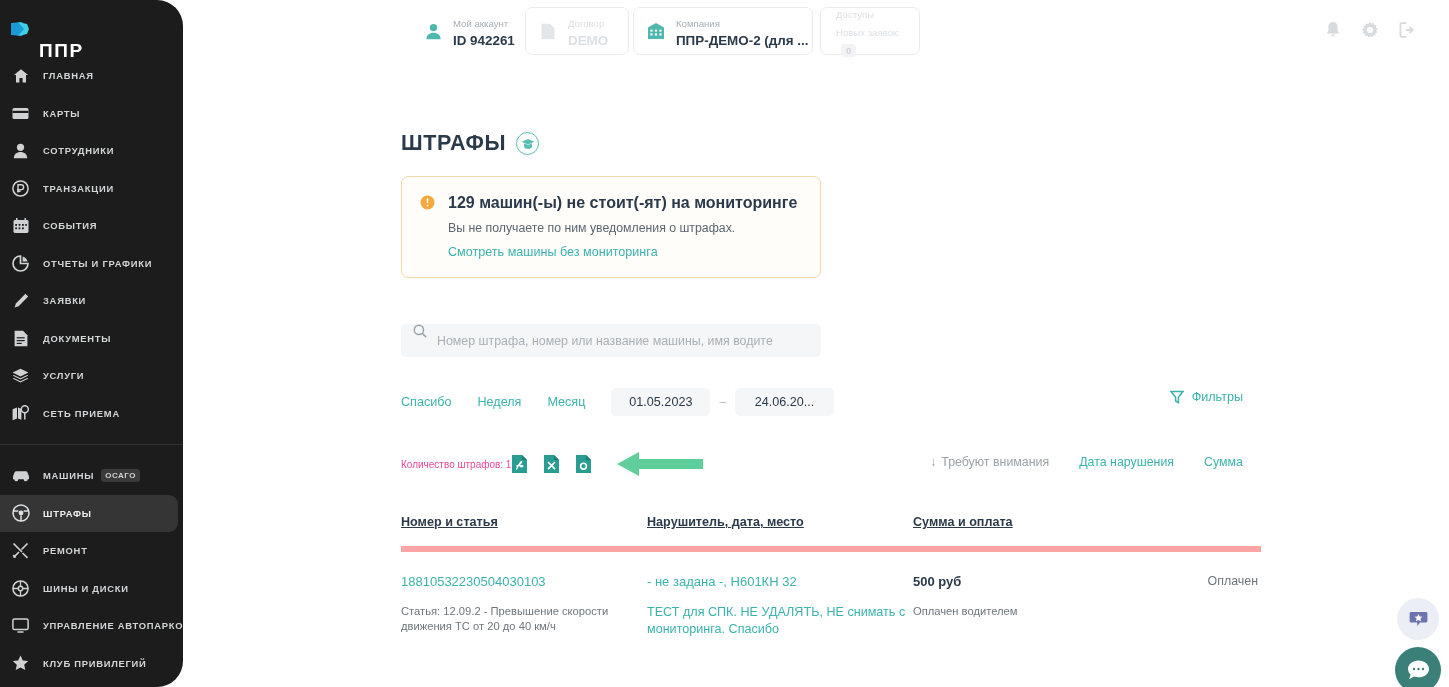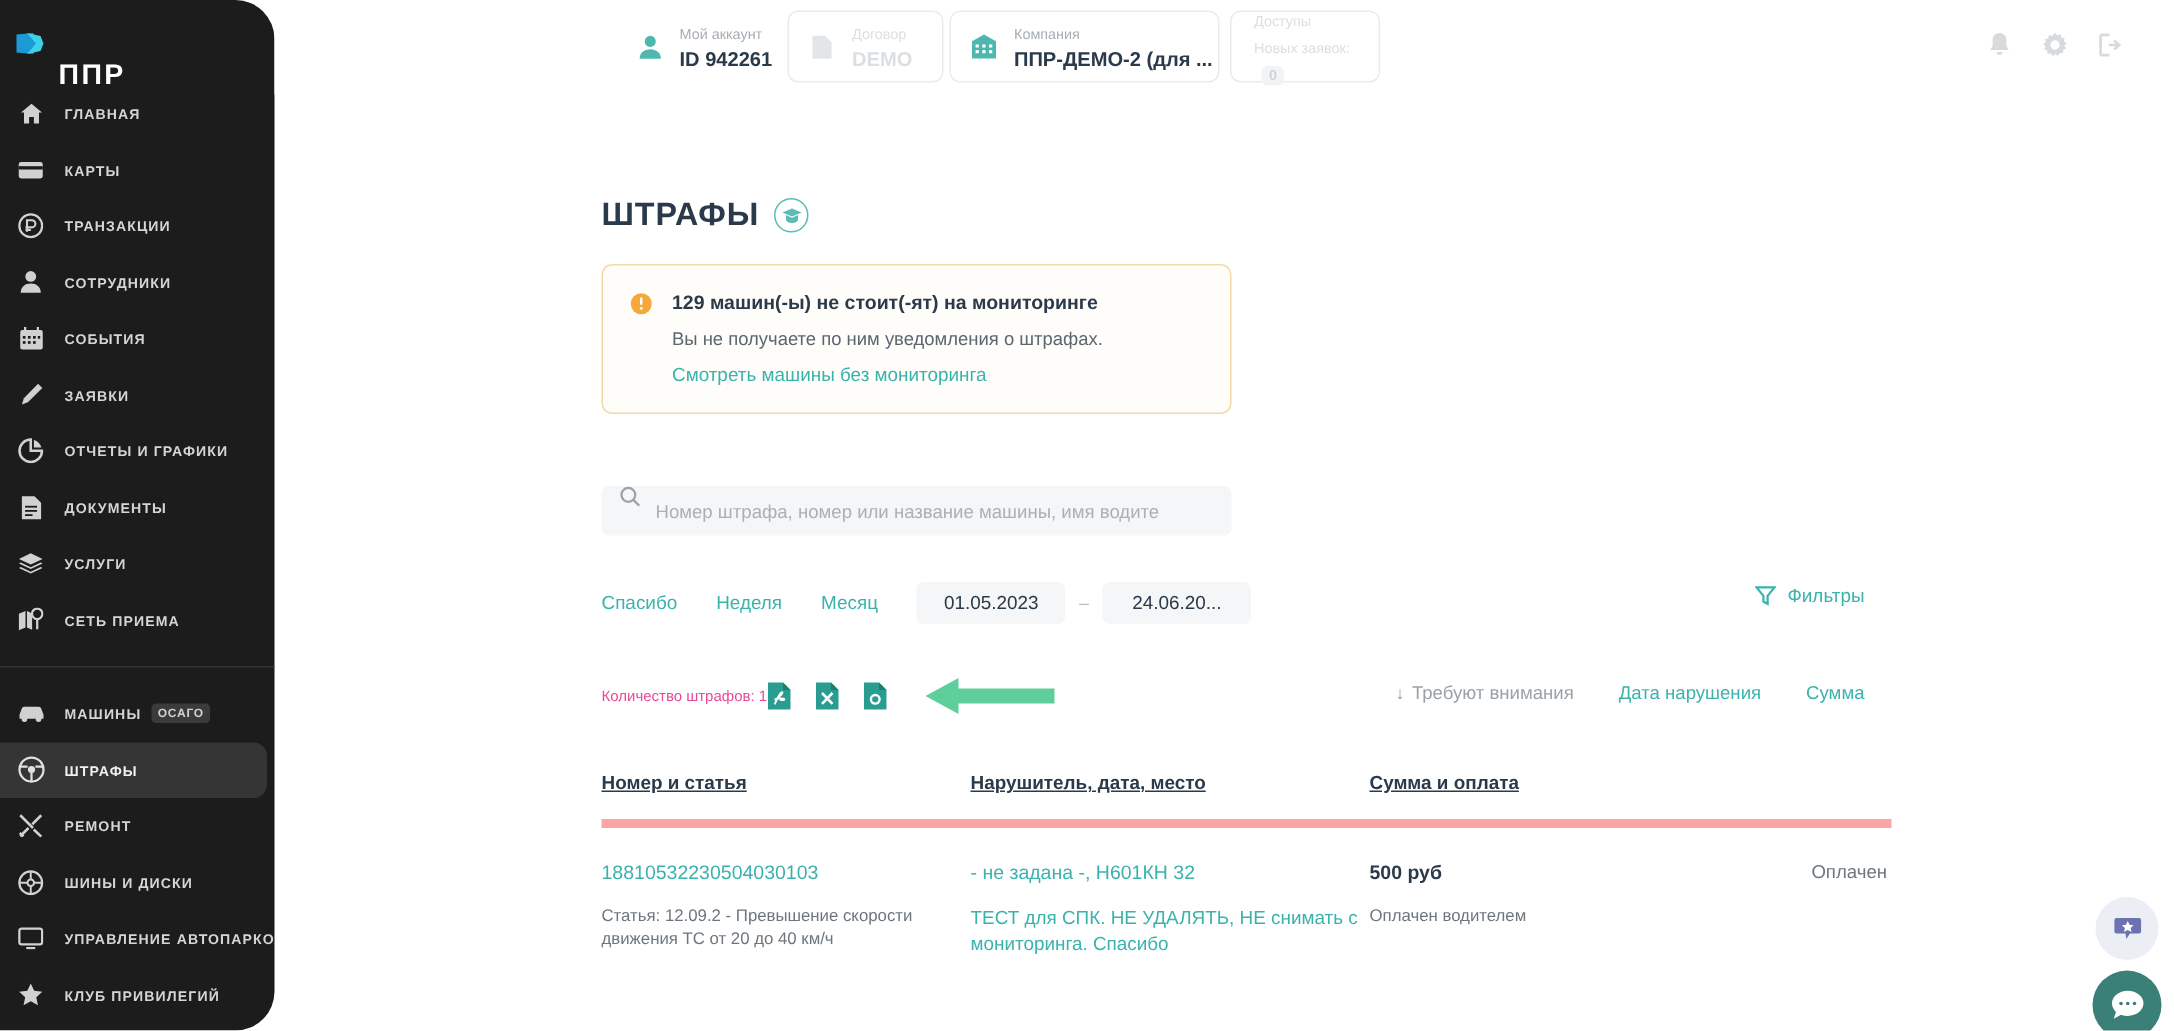--- a/index.html
+++ b/index.html
@@ -92,21 +92,21 @@
   }
 
   
   .alert {
     position: absolute; left: 218px; top: 113px;
     width: 420px; border: 1px solid #f2d9a8; border-radius: 7px;
     background: #fffdf9; padding: 17px 18px 18px 18px;
   }
   .alert-head { display: flex; align-items: flex-start; }
   .alert-ico { width: 15px; height: 15px; flex: none; margin: 1px 13px 0 0; }
-  .alert-title { font-size: 13px; font-weight: 700; color: #2b3a4a; }
+  .alert-title { font-size: 16px; font-weight: 700; color: #2b3a4a; }
   .alert-sub { font-size: 12.3px; color: #5b6670; margin: 9px 0 0 28px; }
   .alert-link { font-size: 12.6px; color: #3bb3ad; margin: 10px 0 0 28px; cursor: pointer; }
 
   
   .search {
     position: absolute; left: 218px; top: 261px; width: 420px; height: 33px;
     background: #f4f6f7; border-radius: 5px; display: flex; 
     padding: 0 12px; cursor: text;
   }
   .search-ico { width: 14px; height: 14px; margin-right: 10px; flex: none; }
@@ -196,36 +196,36 @@
       <svg class="i" width="17" height="13" viewBox="0 0 17 13" fill="#cfd1d3">
         <rect x="0.5" y="1" width="16" height="11" rx="1.6"></rect>
         <rect x="0.5" y="3.8" width="16" height="2.2" fill="#1c1c1c"></rect>
       </svg>
     </span>
     <span class="nav-label">КАРТЫ</span>
   </div>
 
   <div class="nav-item">
     <span class="nav-ico">
+      <svg class="i" width="15" height="16" viewBox="0 0 15 16" fill="#cfd1d3">
+        <circle cx="7.5" cy="4.3" r="3.6"></circle>
+        <path d="M0.8 15.2 C0.8 11.2 3.8 9 7.5 9 C11.2 9 14.2 11.2 14.2 15.2 Z"></path>
+      </svg>
+    </span>
+    <span class="nav-label">СОТРУДНИКИ</span>
+  </div>
+
+  <div class="nav-item">
+    <span class="nav-ico">
       <svg class="i" width="17" height="17" viewBox="0 0 17 17">
         <circle cx="8.5" cy="8.5" r="7.6" fill="none" stroke="#cfd1d3" stroke-width="1.5"></circle>
         <path d="M6 12.5 L6 4.8 L9.2 4.8 A2.4 2.4 0 0 1 9.2 9.6 L5 9.6 M5 11.3 L8.6 11.3" fill="none" stroke="#cfd1d3" stroke-width="1.4"></path>
       </svg>
     </span>
     <span class="nav-label">ТРАНЗАКЦИИ</span>
-  </div>
-
-  <div class="nav-item">
-    <span class="nav-ico">
-      <svg class="i" width="15" height="16" viewBox="0 0 15 16" fill="#cfd1d3">
-        <circle cx="7.5" cy="4.3" r="3.6"></circle>
-        <path d="M0.8 15.2 C0.8 11.2 3.8 9 7.5 9 C11.2 9 14.2 11.2 14.2 15.2 Z"></path>
-      </svg>
-    </span>
-    <span class="nav-label">СОТРУДНИКИ</span>
   </div>
 
   <div class="nav-item">
     <span class="nav-ico">
       <svg class="i" width="16" height="16" viewBox="0 0 16 16" fill="#cfd1d3">
         <rect x="0.5" y="2" width="15" height="13" rx="1.4"></rect>
         <rect x="2.2" y="6" width="1.8" height="1.8" fill="#1c1c1c"></rect>
         <rect x="5.6" y="6" width="1.8" height="1.8" fill="#1c1c1c"></rect>
         <rect x="9" y="6" width="1.8" height="1.8" fill="#1c1c1c"></rect>
         <rect x="12.2" y="6" width="1.6" height="1.8" fill="#1c1c1c"></rect>
@@ -234,35 +234,35 @@
         <rect x="9" y="9.4" width="1.8" height="1.8" fill="#1c1c1c"></rect>
         <rect x="3" y="0" width="1.5" height="3.2"></rect>
         <rect x="11.5" y="0" width="1.5" height="3.2"></rect>
       </svg>
     </span>
     <span class="nav-label">СОБЫТИЯ</span>
   </div>
 
   <div class="nav-item">
     <span class="nav-ico">
-      <svg class="i" width="16" height="16" viewBox="0 0 16 16" fill="#cfd1d3">
-        <path d="M12.4 0.8 L15.2 3.6 L5.6 13.2 L1.6 14.6 L2.9 10.5 Z"></path>
-      </svg>
-    </span>
-    <span class="nav-label">ЗАЯВКИ</span>
-  </div>
-
-  <div class="nav-item">
-    <span class="nav-ico">
       <svg class="i" width="17" height="17" viewBox="0 0 17 17">
         <path d="M8.5 1 A7.5 7.5 0 1 0 16 8.5 L8.5 8.5 Z" fill="none" stroke="#cfd1d3" stroke-width="1.7"></path>
         <path d="M10.6 1.4 A7.5 7.5 0 0 1 15.6 6.4 L10.6 6.4 Z" fill="#cfd1d3"></path>
       </svg>
     </span>
     <span class="nav-label">ОТЧЕТЫ И ГРАФИКИ</span>
+  </div>
+
+  <div class="nav-item">
+    <span class="nav-ico">
+      <svg class="i" width="16" height="16" viewBox="0 0 16 16" fill="#cfd1d3">
+        <path d="M12.4 0.8 L15.2 3.6 L5.6 13.2 L1.6 14.6 L2.9 10.5 Z"></path>
+      </svg>
+    </span>
+    <span class="nav-label">ЗАЯВКИ</span>
   </div>
 
   <div class="nav-item">
     <span class="nav-ico">
       <svg class="i" width="14" height="17" viewBox="0 0 14 17" fill="#cfd1d3">
         <path d="M0.6 0.8 H9 L13.4 5.2 V16.2 H0.6 Z"></path>
         <rect x="2.7" y="7.2" width="8" height="1.2" fill="#1c1c1c"></rect>
         <rect x="2.7" y="10" width="8" height="1.2" fill="#1c1c1c"></rect>
         <rect x="2.7" y="12.8" width="5" height="1.2" fill="#1c1c1c"></rect>
       </svg>

